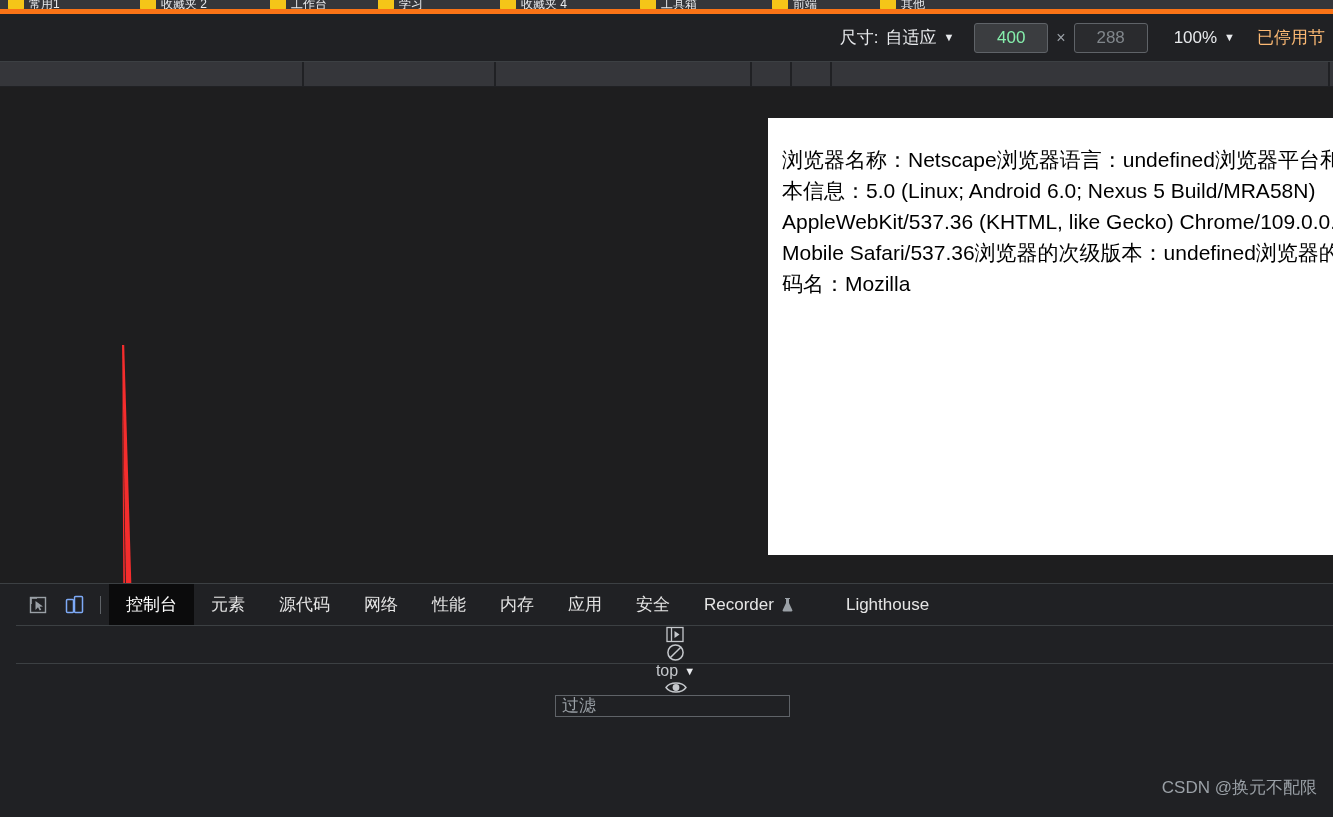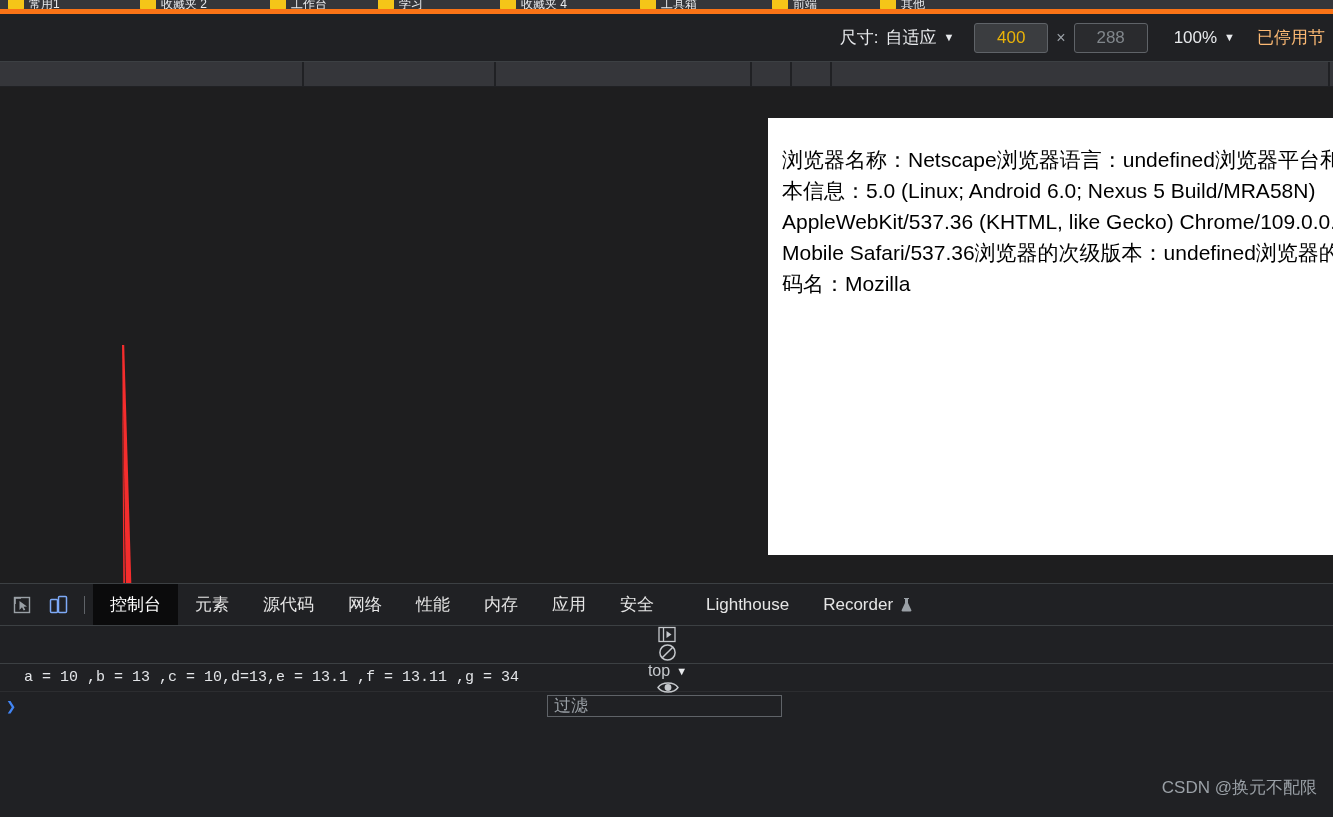--- a/index.html
+++ b/index.html
@@ -42,21 +42,21 @@
   }
   .dt-select {
     display: flex; align-items: center; gap: 7px;
     font-size: 17px; color: #e8eaed; padding: 0 6px; cursor: default;
     white-space: nowrap;
   }
   .caret { font-size: 11px; color: #e8eaed; line-height: 1; }
   .dt-input {
     width: 74px; height: 30px;
     background: #3b3d40; border: 1px solid #5f6368; border-radius: 3px;
-    color: #eab308; font-size: 17px; text-align: center;
+    color: #86efac; font-size: 17px; text-align: center;
     font-family: "Liberation Sans", sans-serif;
     margin-left: 14px;
     outline: none;
   }
   .dt-input::placeholder { color: #80868b; }
   .dt-input.empty { background: #2a2b2e; }
   .dt-times { font-size: 16px; color: #9aa0a6; margin: 0 8px; }
   .dt-zoom {
     display: flex; align-items: center; gap: 7px;
     font-size: 17px; color: #e8eaed; margin-left: 26px; white-space: nowrap;
@@ -103,20 +103,21 @@
     position: absolute; left: 95px; top: 240px;
     width: 80px; height: 350px;
     pointer-events: none;
   }
 
   
   .devtools {
     position: absolute; top: 583px; left: 0; width: 1333px; height: 234px;
     background: #202124;
     border-top: 1px solid #3c4043;
+    padding-left: 16px;
   }
   .dt-tabs {
     height: 42px; display: flex; align-items: center;
     border-bottom: 1px solid #3c4043;
     padding-left: 4px;
   }
   .tool-icon {
     width: 30px; height: 30px; margin: 0 3px;
     display: flex; align-items: center; justify-content: center;
     border-radius: 3px; cursor: default;
@@ -298,31 +299,31 @@
         </div>
       <div class="tab">
           <span>内存</span>
         </div>
       <div class="tab">
           <span>应用</span>
         </div>
       <div class="tab">
           <span>安全</span>
         </div>
-      <div class="tab" style="margin-left:18px">
-          <span>Lighthouse</span>
-        </div>
       <div class="tab">
         <span>Recorder</span>
         <span class="flask">
           <svg width="13" height="15" viewBox="0 0 13 15">
               <path d="M4 1 h5 v1 h-1 v4 l3.3 7 a1 1 0 0 1 -0.9 1.5 h-7.8 a1 1 0 0 1 -0.9 -1.5 l3.3 -7 v-4 h-1 z" fill="#9aa0a6"></path>
             </svg>
         </span>
       </div>
+      <div class="tab" style="margin-left:18px">
+          <span>Lighthouse</span>
+        </div>
     </div>
 
     <div class="console-bar">
       <div class="tool-icon">
         <svg width="19" height="17" viewBox="0 0 19 17">
           <rect x="1" y="1.5" width="16" height="14" stroke="#c5c8cc" stroke-width="1.3" fill="none"></rect>
           <line x1="5.5" y1="1.5" x2="5.5" y2="15.5" stroke="#c5c8cc" stroke-width="1.3"></line>
           <polygon points="8.5,5 13.5,8.5 8.5,12" fill="#c5c8cc"></polygon>
         </svg>
       </div>
@@ -343,22 +344,16 @@
           <path d="M1 7.5 C5 1.5 17 1.5 21 7.5 C17 13.5 5 13.5 1 7.5 Z" stroke="#c5c8cc" stroke-width="1.4" fill="none"></path>
           <circle cx="11" cy="7.5" r="3.4" fill="#c5c8cc"></circle>
         </svg>
       </div>
       <div class="vsep"></div>
       <div class="filter-wrap">
         <input class="filter-input" placeholder="过滤" style="">
       </div>
     </div>
 
-    <div class="console-log">
-      <div class="log-row">a = 10 ,b = 13 ,c = 10,d=13,e = 13.1 ,f = 13.11 ,g = 34</div>
-      <div class="prompt-row">
-        <span class="prompt-caret">❯</span>
-      </div>
-    </div>
 
     <div class="watermark">CSDN @换元不配限</div>
   </div>
 </div>
 
 </body></html>

